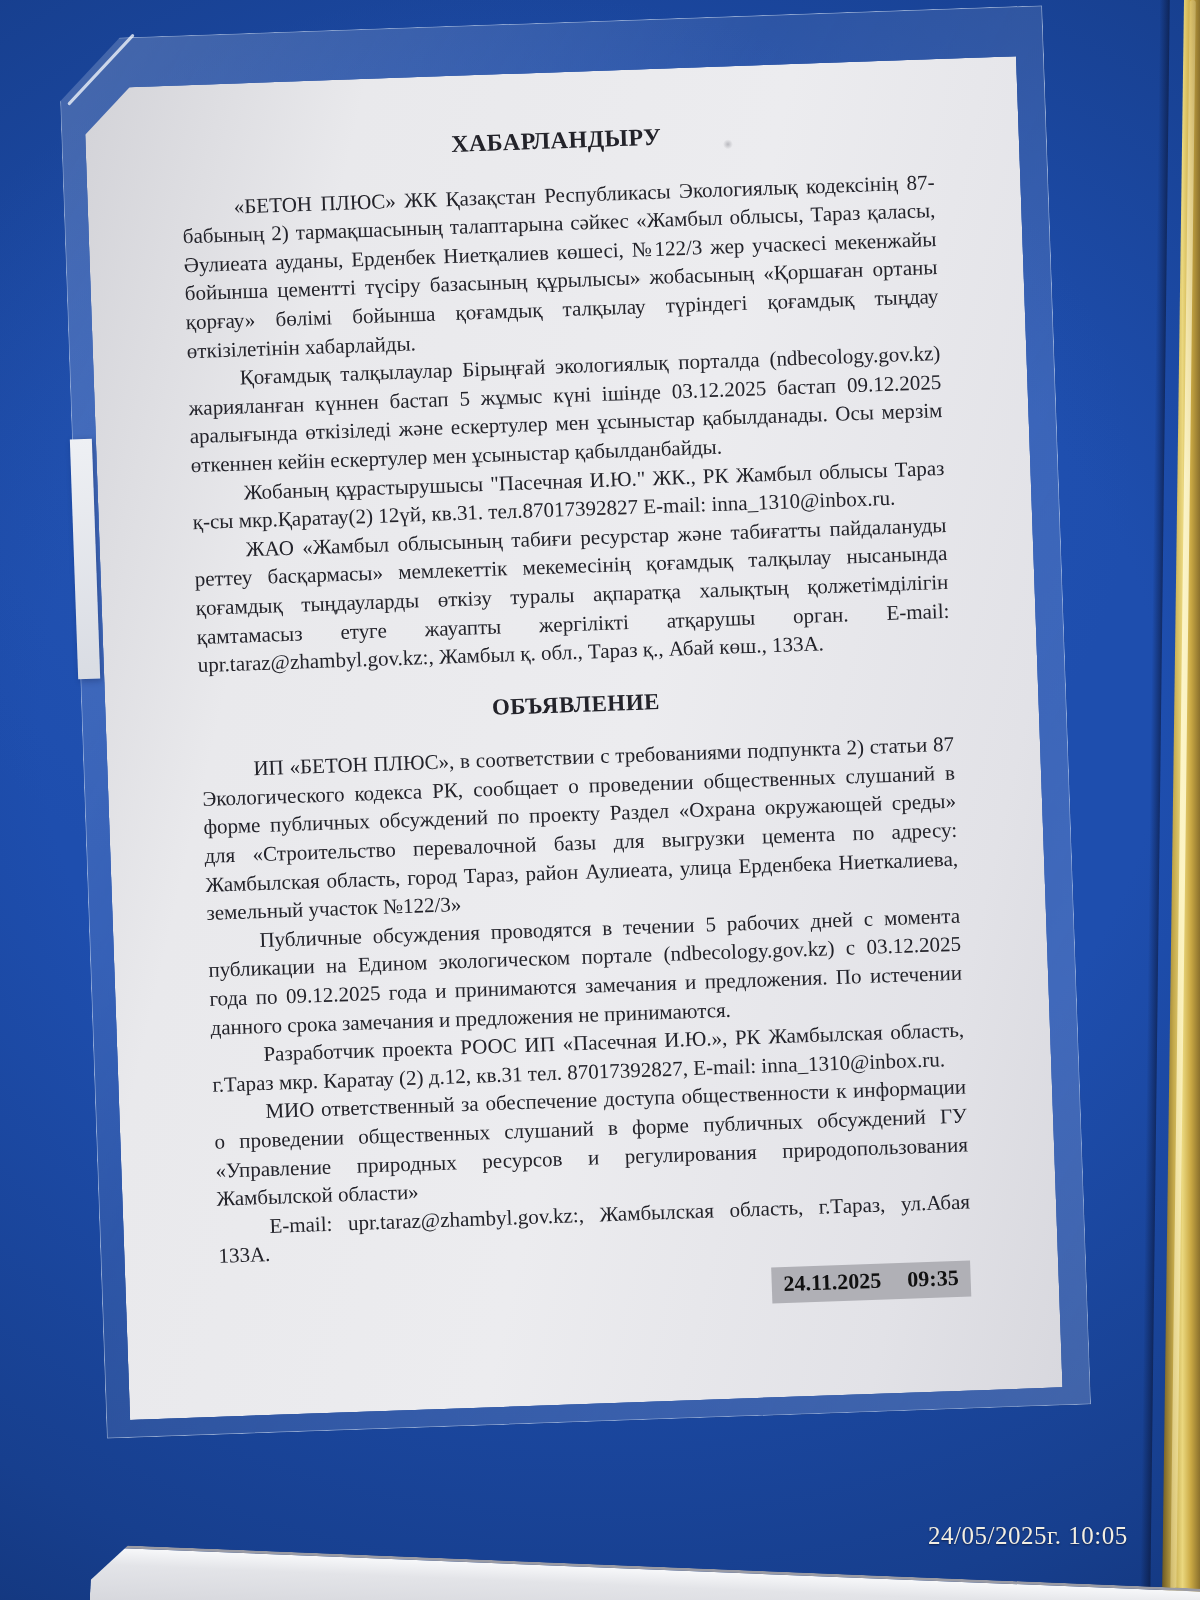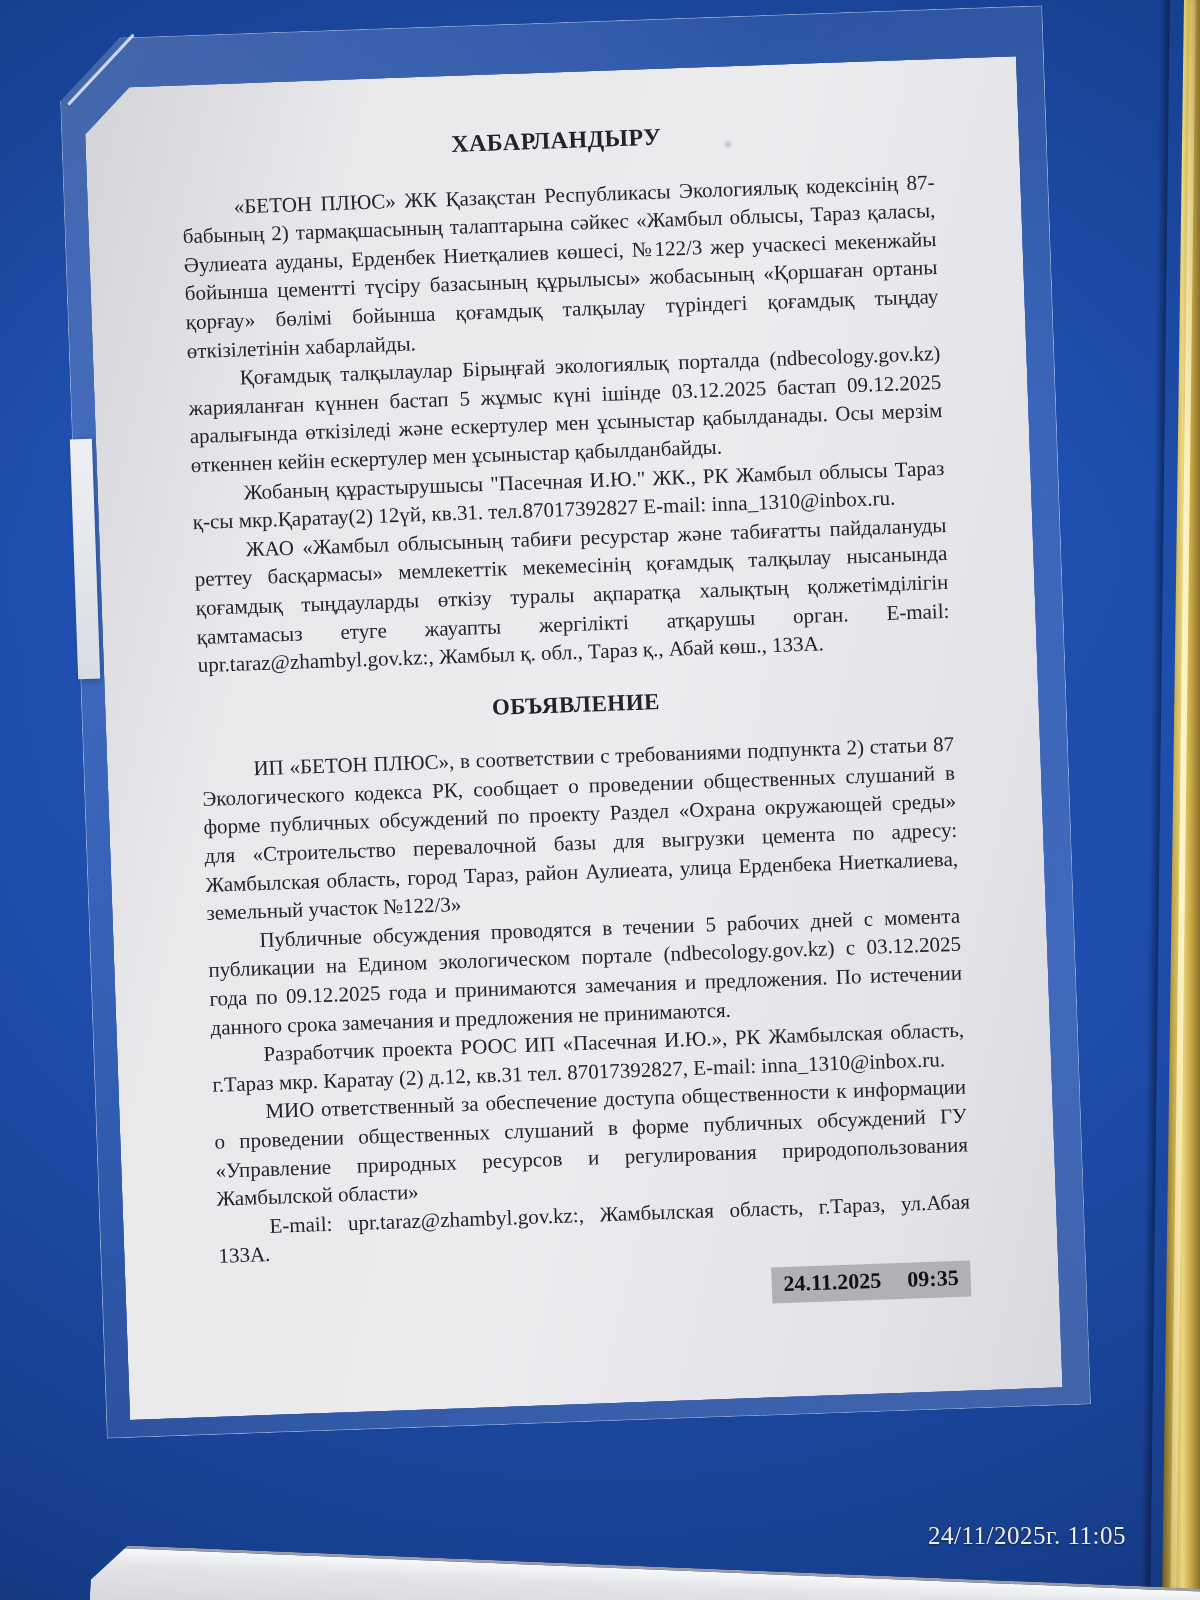--- a/index.html
+++ b/index.html
@@ -149,13 +149,13 @@
 
       <div class="stamp-row">
         <span class="stamp"><span>24.11.2025</span><span class="gap"></span><span>09:35</span></span>
       </div>
     </div>
   </div>
 </div>
 
 <div class="sleeve2"></div>
 
-<div class="photo-timestamp">24/11/2025г. 11:05</div>
+<div class="photo-timestamp">24/05/2025г. 10:05</div>
 
 </body></html>

